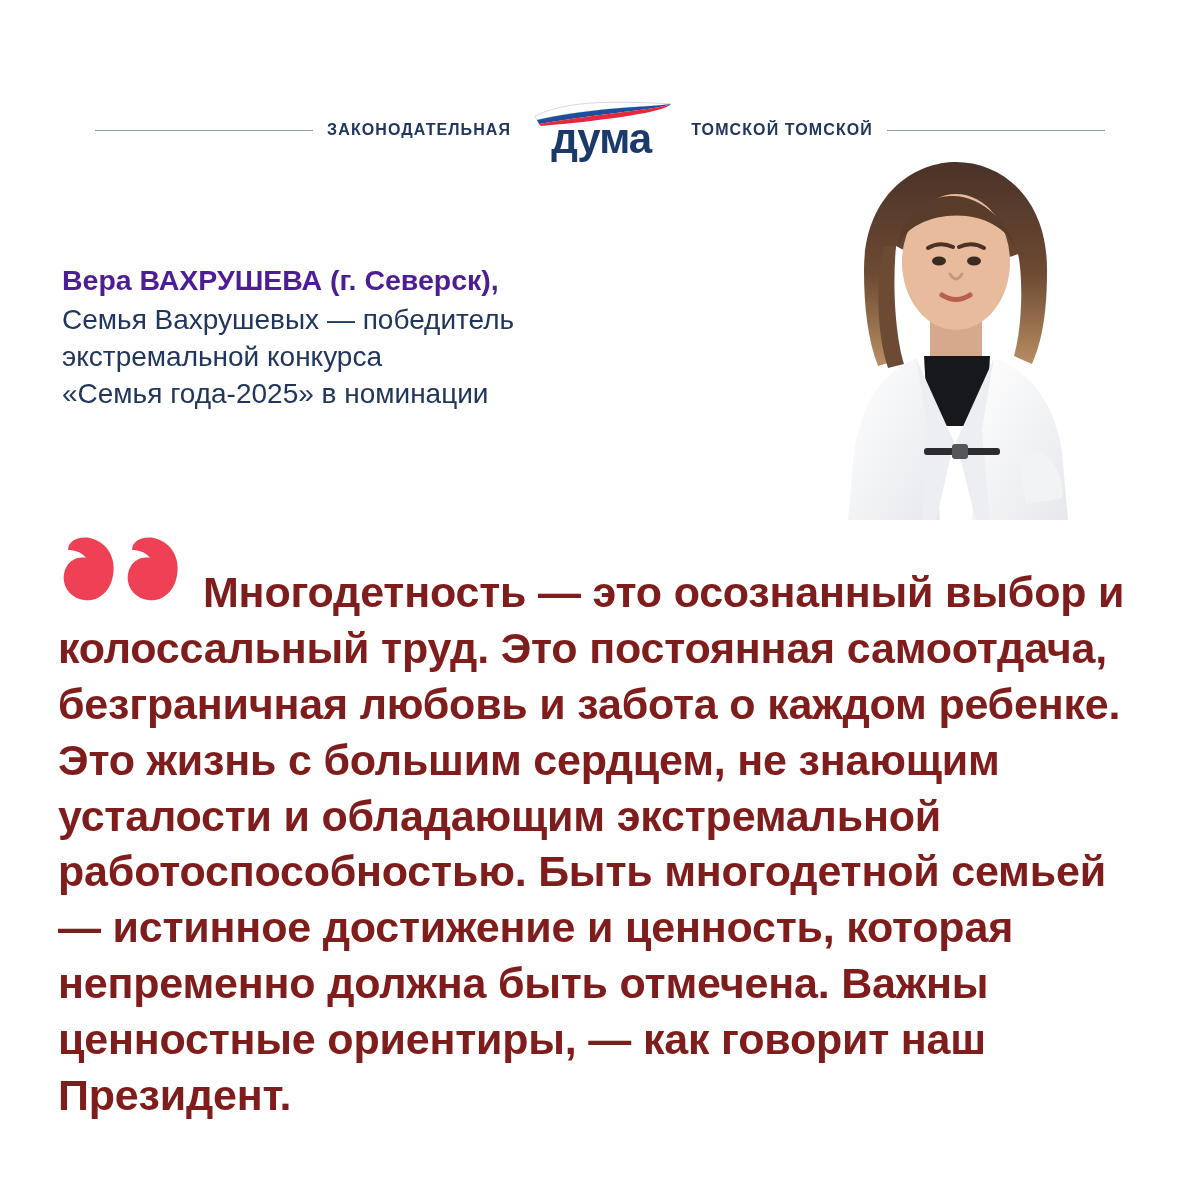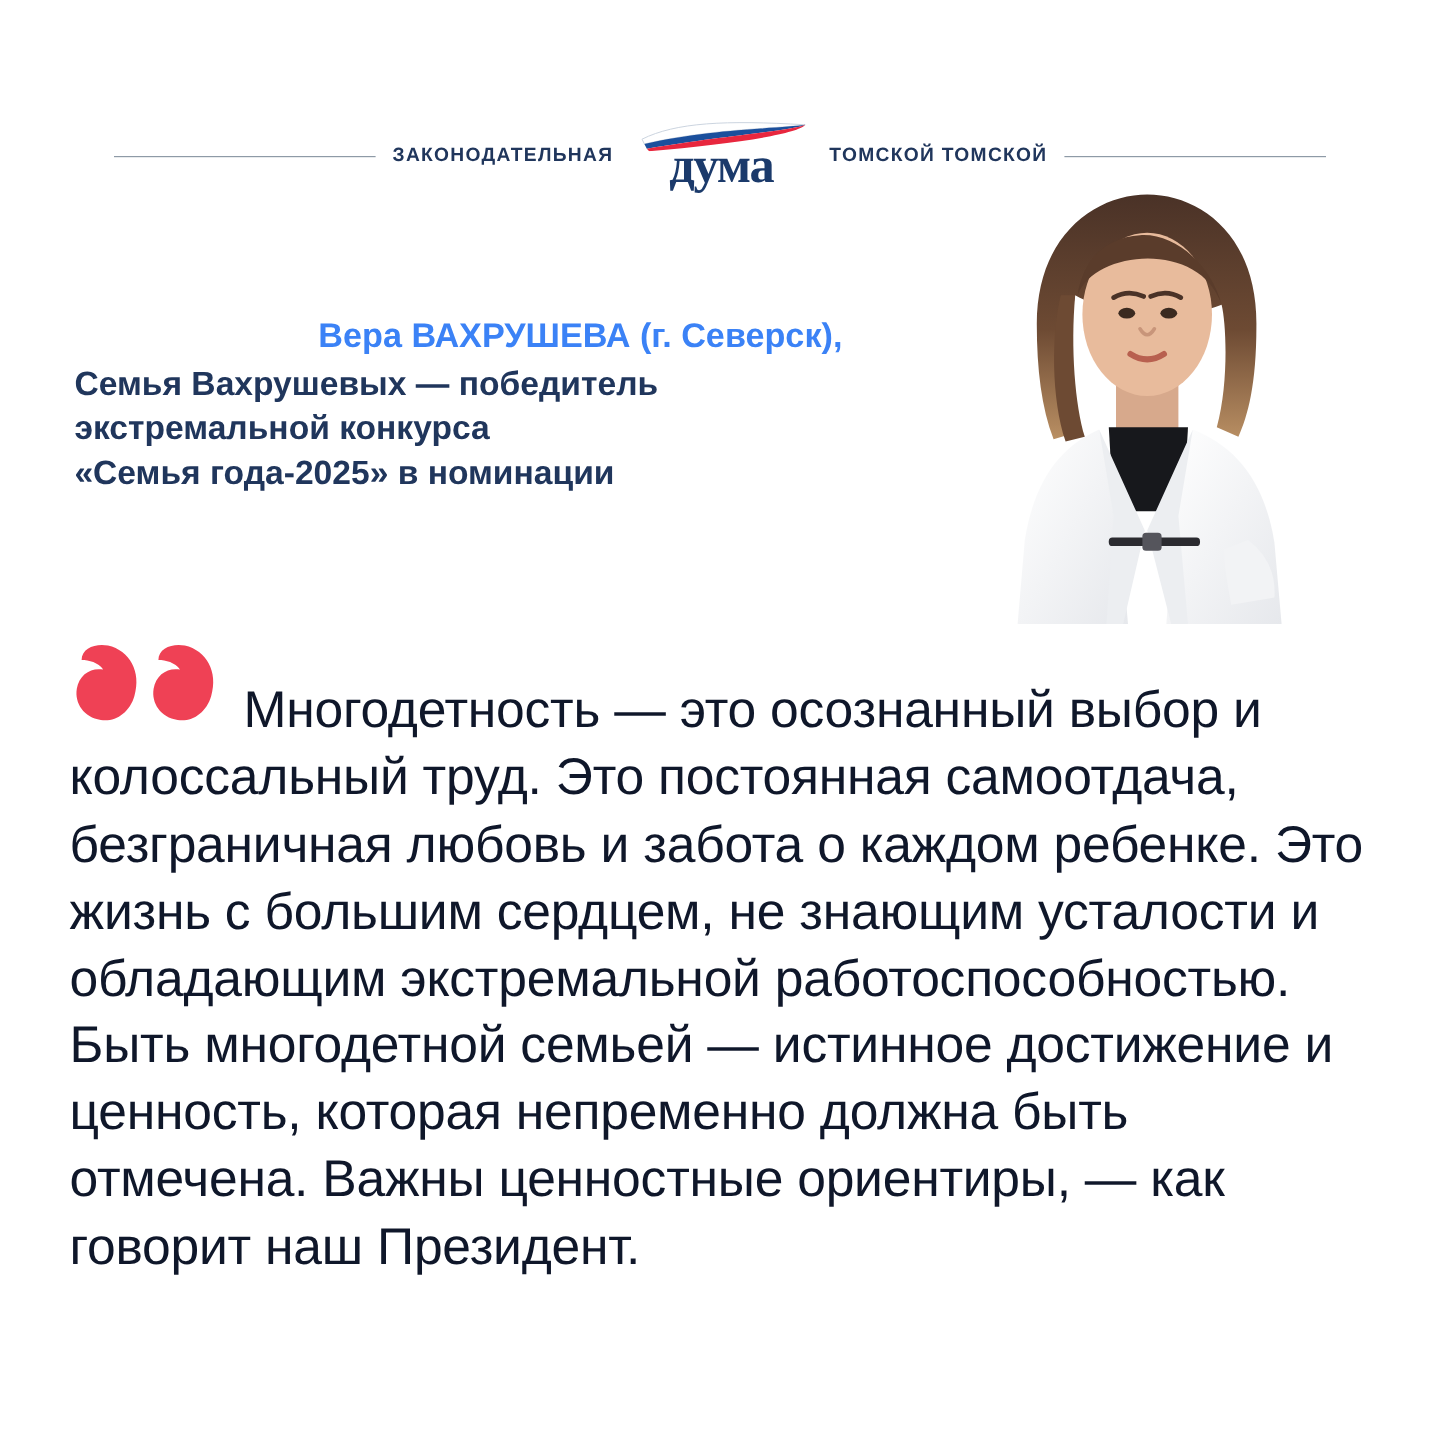--- a/index.html
+++ b/index.html
@@ -63,21 +63,21 @@
     height: 26px;
   }
   .logo-word {
     position: relative;
     font-size: 42px;
     font-weight: 700;
     color: #1b3a6b;
     letter-spacing: -1px;
     line-height: 1;
     padding-bottom: 2px;
-    font-family: Liberation Serif, serif;
+    font-family: Liberation Sans, sans-serif;
   }
 
   
   .portrait {
     position: absolute;
     top: 150px;
     right: 96px;
     width: 300px;
     height: 370px;
     overflow: hidden;
@@ -87,50 +87,49 @@
   
   .attribution {
     position: absolute;
     top: 262px;
     left: 62px;
     width: 640px;
   }
   .attr-name {
     font-size: 28.5px;
     font-weight: 700;
-    color: #3b82f6;
+    color: #4c1d95;
     line-height: 1.32;
     margin: 0 0 1px 0;
-    text-align: right;
   }
   .attr-line {
     font-size: 28px;
     color: #20365c;
     line-height: 1.33;
     margin: 0;
-    font-weight: 700;
+    font-weight: 400;
   }
 
   
   .quote-mark {
     position: absolute;
     top: 536px;
     left: 60px;
     width: 130px;
     height: 70px;
   }
   .quote-text {
     position: absolute;
     top: 565px;
     left: 58px;
     width: 1090px;
     font-size: 43px;
     line-height: 1.30;
-    font-weight: 400;
-    color: #0f172a;
+    font-weight: 700;
+    color: #7f1d1d;
     letter-spacing: -0.2px;
   }
   .quote-indent {
     display: inline-block;
     width: 145px;
   }
 </style>
 </head>
 <body>
 

